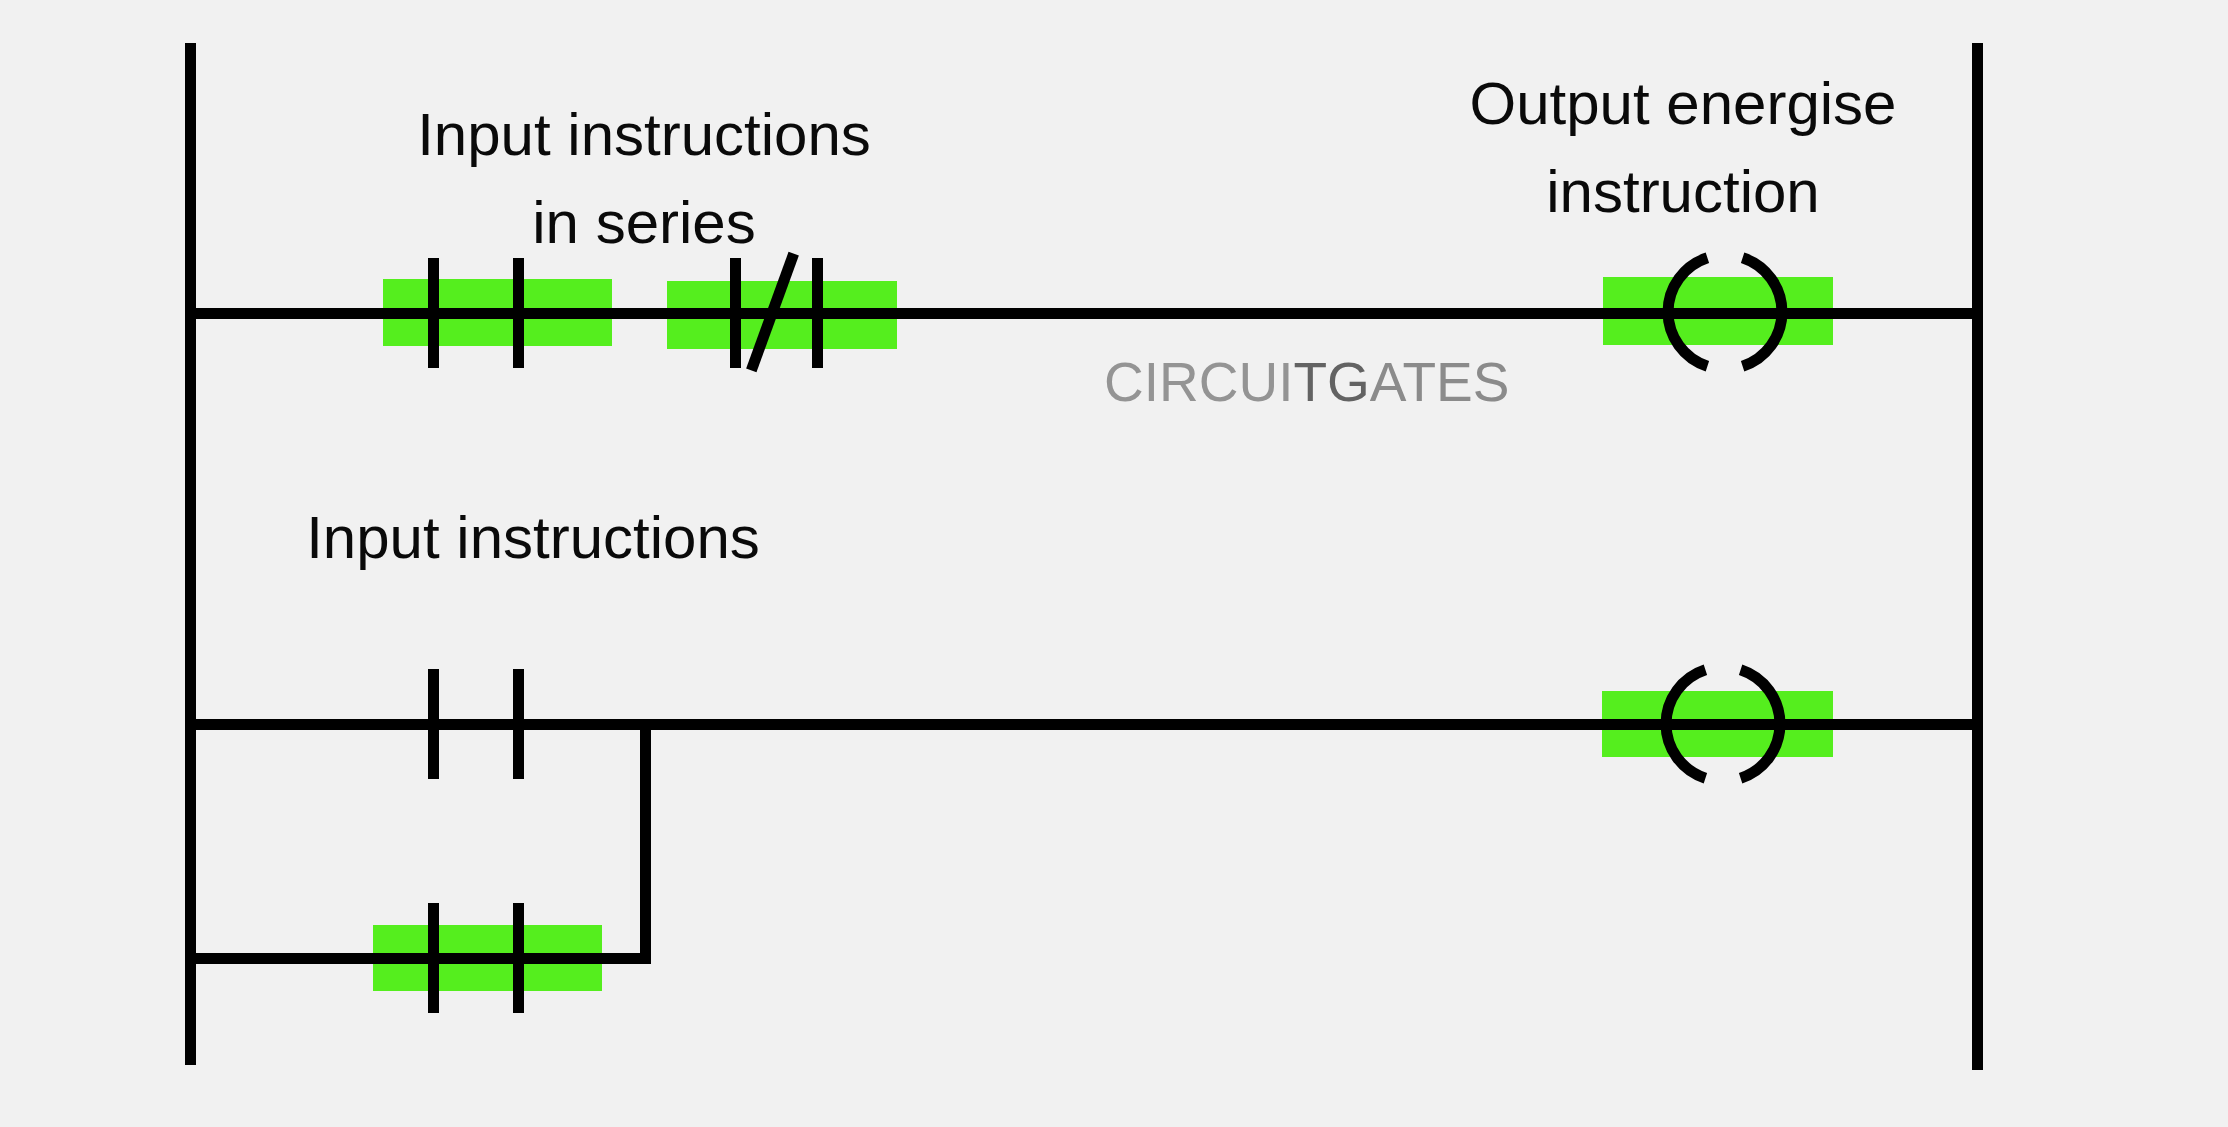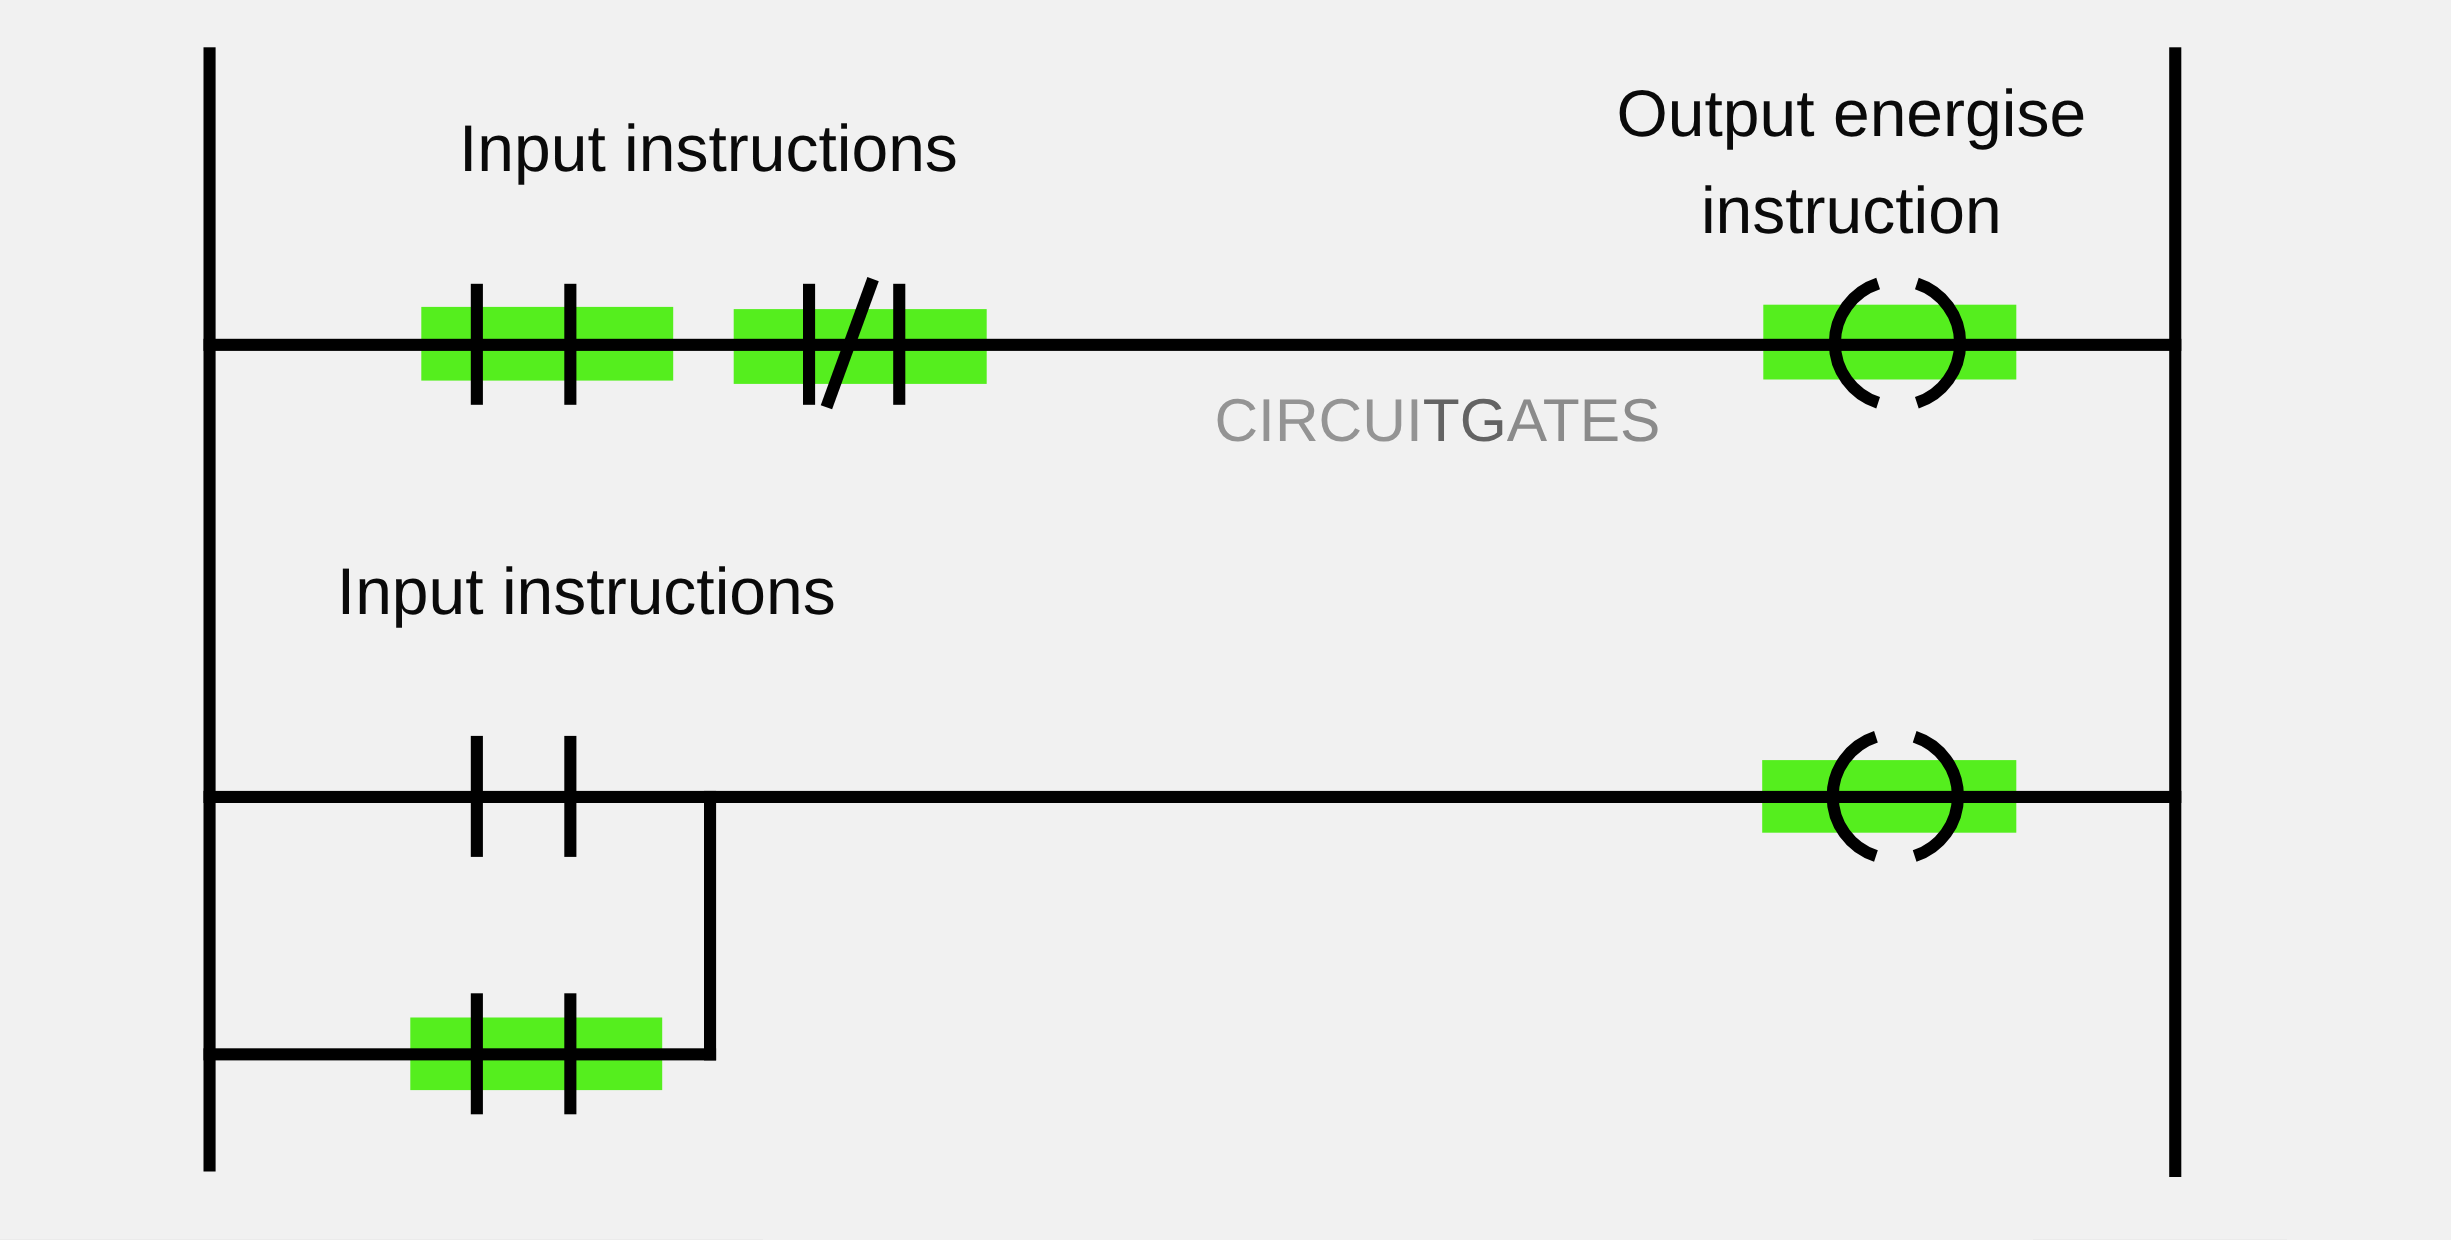--- a/index.html
+++ b/index.html
@@ -69,20 +69,21 @@
       <path d="M 1742.6 257.8 A 57 57 0 0 1 1742.6 366.2"></path>
     </g>
     <g fill="none" stroke="#000" stroke-width="11">
       <path d="M 1705.4 669.8 A 57 57 0 0 0 1705.4 778.2"></path>
       <path d="M 1740.6 669.8 A 57 57 0 0 1 1740.6 778.2"></path>
     </g>
   </svg>
 
   <div class="label" style="left:294px;top:91px;">
     <div>Input instructions</div>
+    <div>in series</div>
   </div>
 
   <div class="label" style="left:1333px;top:60px;">
     <div>Output energise</div>
     <div>instruction</div>
   </div>
 
   <div class="label" style="left:183px;top:494px;">
     <div>Input instructions</div>
   </div>

